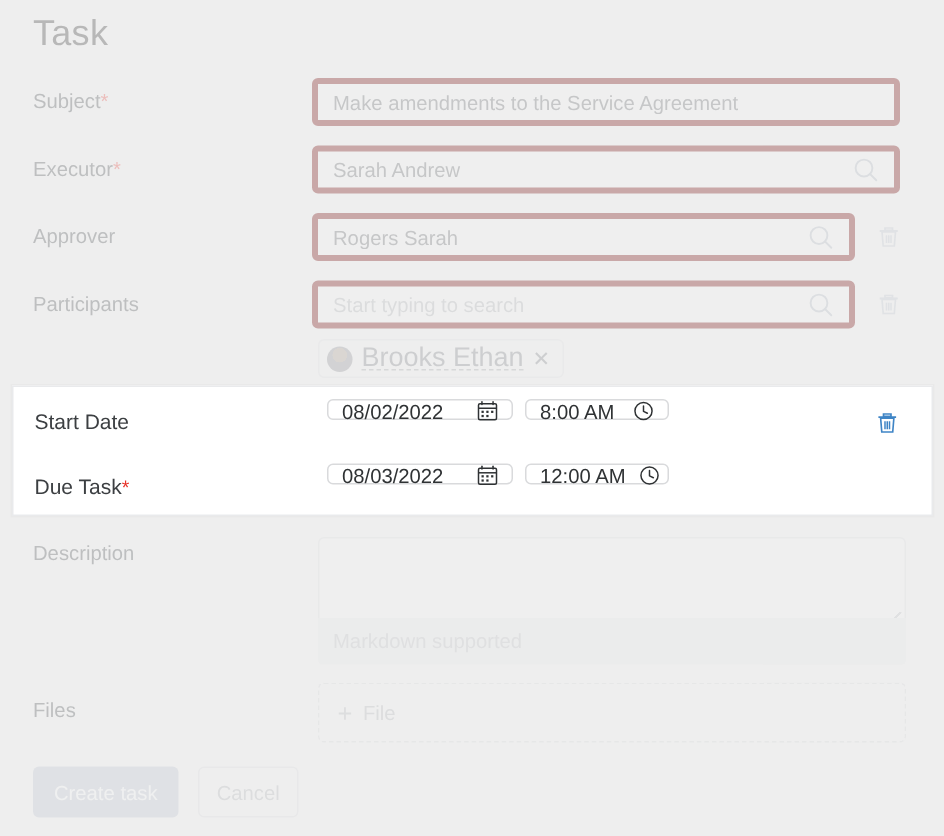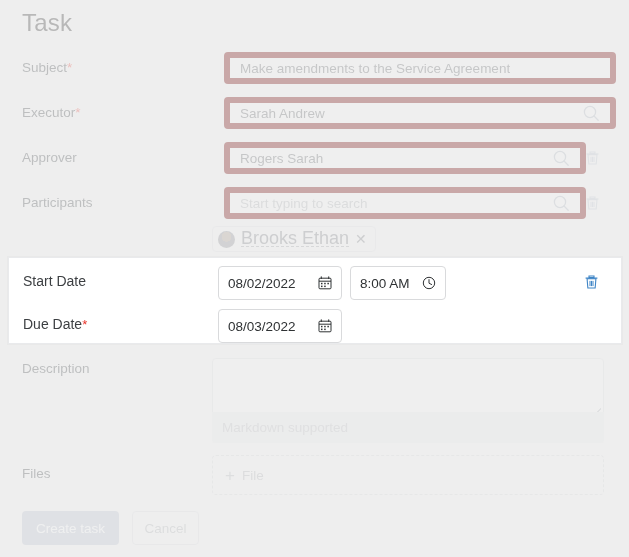--- a/index.html
+++ b/index.html
@@ -49,23 +49,23 @@
     color: #5e6366;
     white-space: nowrap;
   }
   .req {
     color: #e8615a;
     font-size: 13.5px;
   }
 
   .field {
     position: absolute;
-    left: 224px;
+    left: 208px;
     background: #f3f3f3;
-    border: 6px solid #7f1d1d;
+    border: 4px solid #7f1d1d;
     border-radius: 4px;
     height: 32px;
     display: flex;
     align-items: center;
     padding: 0 10px;
   }
   .field .val {
     font-size: 13.5px;
     color: #76797c;
     white-space: nowrap;
@@ -220,23 +220,22 @@
   }
   .sp-req { color: #e8342a; font-size: 13px; }
 
   .dt-box {
     position: absolute;
     height: 14px;
     background: #fff;
     border: 1px solid #d9dadc;
     border-radius: 4px;
     display: flex;
-    align-items: center;
     gap: 9px;
-    padding: 16px 9px;
+    padding: 0 9px;
   }
   .dt-val {
     font-size: 13.5px;
     color: #2f3234;
     white-space: nowrap;
   }
   .sp-trash {
     position: absolute;
     width: 22px; height: 22px;
     display: flex; align-items: center; justify-content: center;
@@ -384,36 +383,45 @@
           <line x1="1.6" y1="4.1" x2="13.4" y2="4.1" stroke="#3f85c6" stroke-width="1.2"></line>
           <path d="M3.1 4.8h8.8l-0.75 9.2H3.85z" fill="none" stroke="#3f85c6" stroke-width="1.1"></path>
           <line x1="6" y1="6.9" x2="6" y2="12.1" stroke="#3f85c6" stroke-width="1"></line>
           <line x1="7.5" y1="6.9" x2="7.5" y2="12.1" stroke="#3f85c6" stroke-width="1"></line>
           <line x1="9" y1="6.9" x2="9" y2="12.1" stroke="#3f85c6" stroke-width="1"></line>
         </svg>
       </div>
     </div>
 
     <div class="sp-row" style="top:49px;">
-      <div class="sp-label" style="top:9px;"><span>Due Date</span><span class="sp-req">*</span></div>
+      <div class="sp-label" style="top:9px;"><span>Due Task</span><span class="sp-req">*</span></div>
 
       <div class="dt-box" style="left:209px; top:2px; width:124px;">
         <span class="dt-val">08/03/2022</span>
         <span style="margin-left:auto;">
           <svg width="14" height="14" viewBox="0 0 14 14">
             <rect x="1" y="2.2" width="12" height="10.6" rx="1" fill="none" stroke="#2f3234" stroke-width="1"></rect>
             <line x1="1" y1="5.2" x2="13" y2="5.2" stroke="#2f3234" stroke-width="1"></line>
             <line x1="3.3" y1="0.8" x2="3.3" y2="2.6" stroke="#2f3234" stroke-width="1" stroke-linecap="round"></line>
             <line x1="10.7" y1="0.8" x2="10.7" y2="2.6" stroke="#2f3234" stroke-width="1" stroke-linecap="round"></line>
             <rect x="3" y="6.8" width="1.5" height="1.5" fill="#2f3234"></rect>
             <rect x="6.2" y="6.8" width="1.5" height="1.5" fill="#2f3234"></rect>
             <rect x="9.4" y="6.8" width="1.5" height="1.5" fill="#2f3234"></rect>
             <rect x="3" y="9.6" width="1.5" height="1.5" fill="#2f3234"></rect>
             <rect x="6.2" y="9.6" width="1.5" height="1.5" fill="#2f3234"></rect>
           </svg>
         </span>
       </div>
 
+      <div class="dt-box" style="left:341px; top:2px; width:96px;">
+        <span class="dt-val">12:00 AM</span>
+        <span style="margin-left:auto;">
+          <svg width="14" height="14" viewBox="0 0 14 14">
+            <circle cx="7" cy="7" r="5.7" fill="none" stroke="#2f3234" stroke-width="1"></circle>
+            <polyline points="7,3.6 7,7.2 9.6,8.5" fill="none" stroke="#2f3234" stroke-width="1" stroke-linecap="round" stroke-linejoin="round"></polyline>
+          </svg>
+        </span>
+      </div>
     </div>
 
   </div>
 
 </div>
 
 </body></html>

